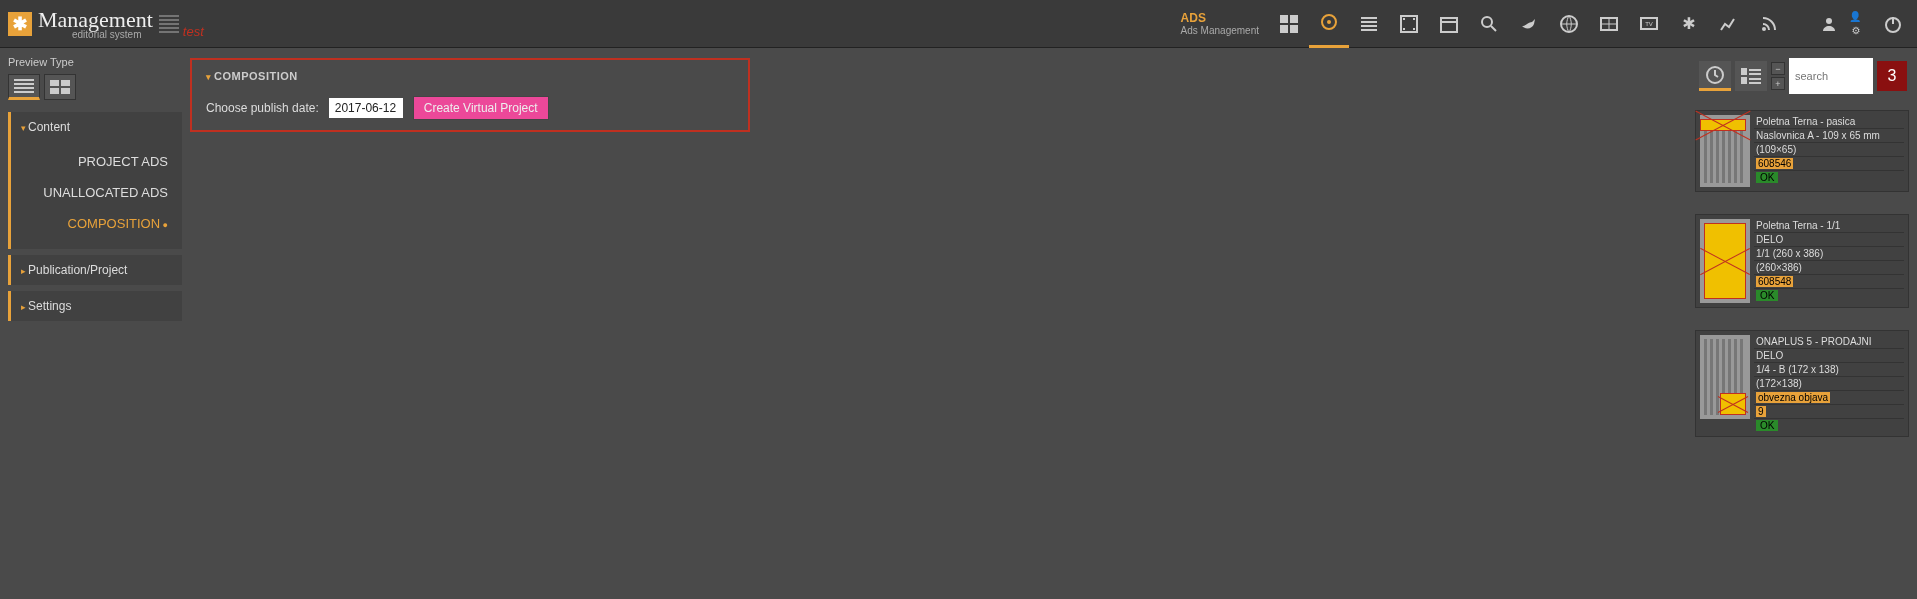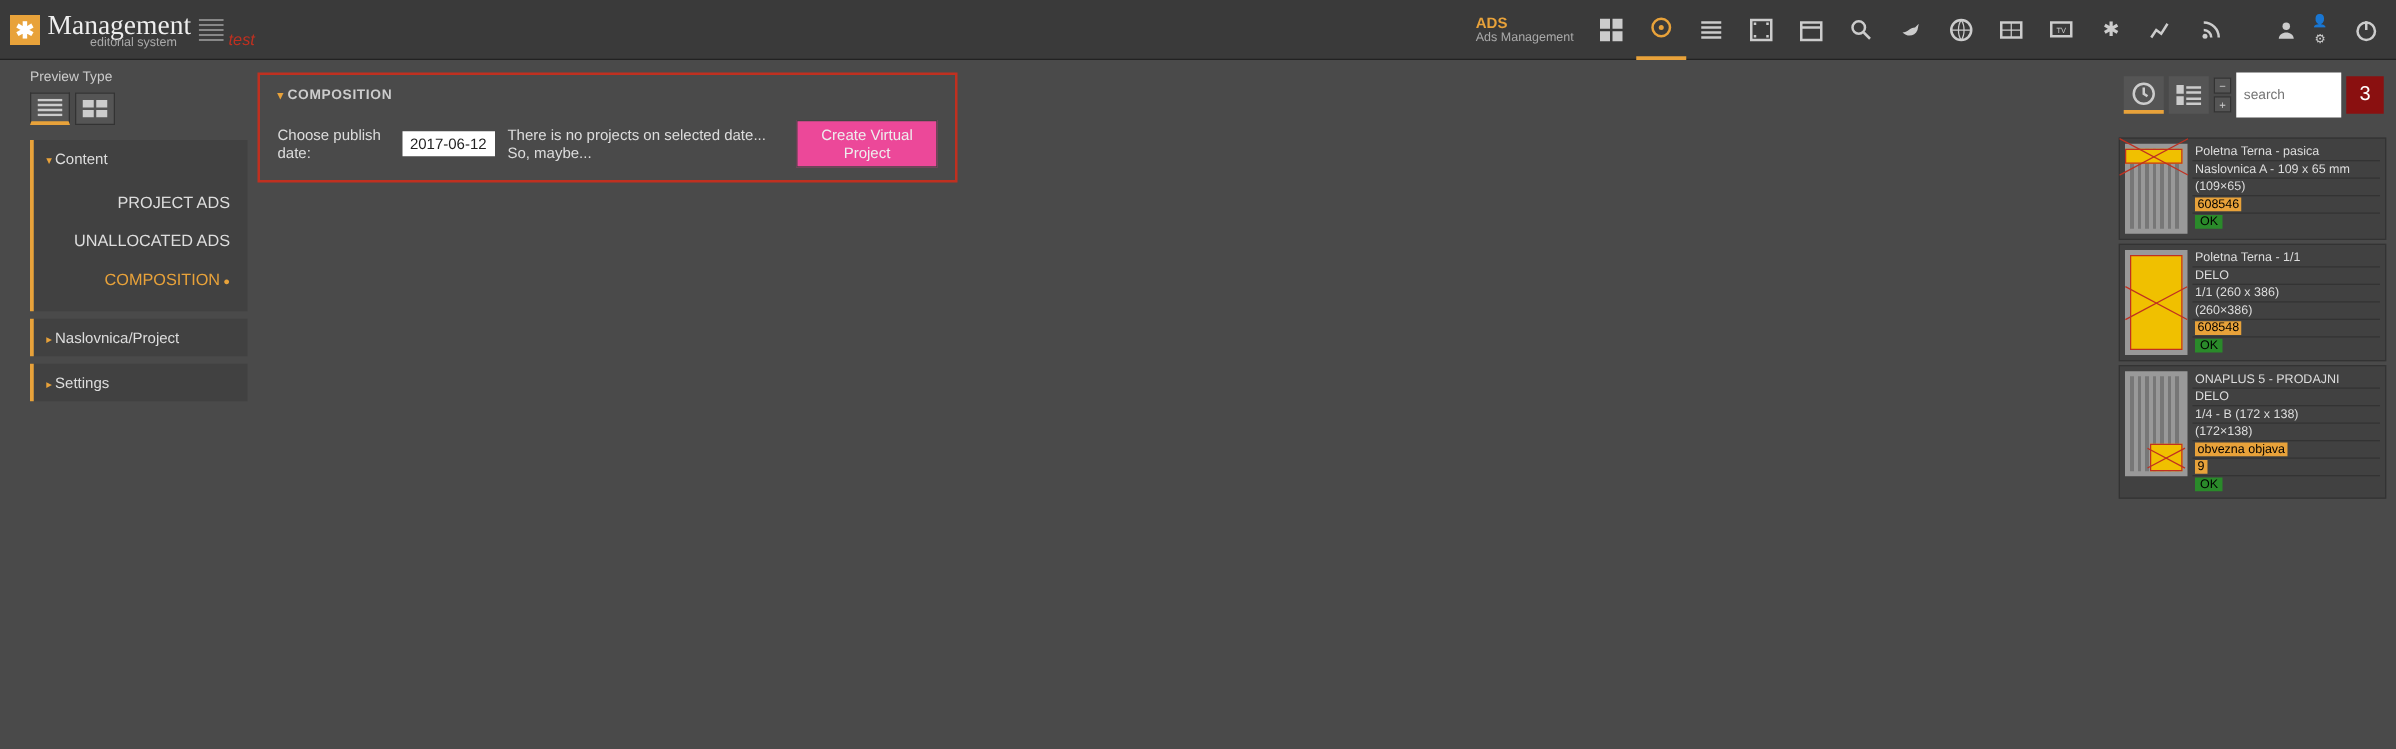--- a/index.html
+++ b/index.html
@@ -20,21 +20,21 @@
 .ads-sub { color: #aaa; font-size: 10px; }
 .tb-icons { display: flex; align-items: center; height: 100%; }
 .tb-btn { width: 40px; height: 48px; display: flex; align-items: center; justify-content: center; color: #ccc; cursor: pointer; }
 .tb-btn.active { border-bottom: 3px solid #e8a23a; color: #e8a23a; }
 .tb-btn svg { width: 20px; height: 20px; fill: currentColor; }
 .tb-stack { display: flex; flex-direction: column; justify-content: center; width: 20px; height: 48px; }
 .tb-stack div { width: 14px; height: 14px; display: flex; align-items: center; justify-content: center; font-size: 10px; color: #ccc; }
 .power { width: 48px; display: flex; align-items: center; justify-content: center; }
 
 
-.main { display: flex; height: calc(100% - 48px); margin-left: 16px; }
+.main { display: flex; height: calc(100% - 48px); }
 .left { width: 190px; padding: 8px; }
 .preview-label { font-size: 11px; color: #ccc; margin-bottom: 6px; }
 .preview-btns { display: flex; gap: 4px; margin-bottom: 12px; }
 .pv-btn { width: 32px; height: 26px; background: #555; border: 1px solid #333; display:flex;align-items:center;justify-content:center; }
 .pv-btn.active { border-bottom: 3px solid #e8a23a; }
 
 .accordion { background: #414141; border-left: 3px solid #e8a23a; margin-bottom: 6px; }
 .acc-head { padding: 8px 10px; color: #ddd; font-size: 12px; cursor: pointer; }
 .acc-head::before { content: "▸ "; color: #e8a23a; font-size: 9px; }
 .acc-head.open::before { content: "▾ "; }
@@ -56,21 +56,21 @@
 
 .right { width: 230px; padding: 10px 8px; position: relative; }
 .right-tools { position: absolute; top: 10px; right: 10px; display: flex; align-items: center; gap: 4px; }
 .rt-btn { width: 32px; height: 30px; background: #555; display:flex;align-items:center;justify-content:center; }
 .rt-btn.active { border-bottom: 3px solid #e8a23a; }
 .rt-updown { display:flex; flex-direction:column; gap:2px; }
 .rt-updown div { width:14px; height:13px; background:#555; border:1px solid #333; font-size:9px; display:flex;align-items:center;justify-content:center; }
 .search-in { width: 84px; height: 36px; background: #fff; border: none; padding: 2px 6px; font-size: 11px; }
 .count-box { width: 30px; height: 30px; background: #8a1010; color: #fff; display:flex;align-items:center;justify-content:center; font-size: 16px; }
 
-.cards { margin-top: 52px; display: flex; flex-direction: column; gap: 3px; }
+.cards { margin-top: 52px; display: flex; flex-direction: column; gap: 22px; }
 .card { border: 1px solid #333; background: #414141; display: flex; padding: 4px; gap: 4px; }
 .thumb { width: 50px; background: #999; position: relative; display:flex;align-items:flex-end;justify-content:center; flex-shrink:0; }
 .thumb-lines { position:absolute; inset:4px; background: repeating-linear-gradient(90deg,#777 0 3px,#999 3px 6px); }
 .thumb-ad { background: #f0c000; border: 1px solid #c03020; position: relative; z-index: 1; }
 .thumb-ad::before, .thumb-ad::after { content:""; position:absolute; background:#c03020; height:1px; width:141%; top:50%; left:-20%; }
 .thumb-ad::before { transform: rotate(28deg); }
 .thumb-ad::after { transform: rotate(-28deg); }
 .card-info { flex: 1; font-size: 10px; color: #ddd; display:flex; flex-direction:column; }
 .card-info div { border-bottom: 1px solid #333; padding: 1px 2px; }
 .id-tag { background: #e8a23a; color: #000; display: inline-block; padding: 0 2px; }
@@ -218,34 +218,33 @@
 
     <div class="accordion">
       <div class="acc-head open">Content</div>
       <div class="acc-body">
         <div class="menu-item">PROJECT ADS</div>
         <div class="menu-item">UNALLOCATED ADS</div>
         <div class="menu-item active">COMPOSITION</div>
       </div>
     </div>
     <div class="accordion">
-      <div class="acc-head">Naslovnica/Project</div>
+      <div class="acc-head">Publication/Project</div>
     </div>
     <div class="accordion">
       <div class="acc-head">Settings</div>
     </div>
   </div>
 
   <div class="middle">
     <div class="comp-box">
       <div class="comp-title">COMPOSITION</div>
       <div class="comp-row">
         <span>Choose publish date:</span>
         <input class="date-input" value="2017-06-12" style="">
-        <span>There is no projects on selected date... So, maybe...</span>
         <button class="cvp-btn">Create Virtual Project</button>
       </div>
     </div>
   </div>
 
   <div class="right">
     <div class="right-tools">
       <div class="rt-btn active">
           <svg width="20" height="20" viewBox="0 0 20 20">
             <circle cx="10" cy="10" r="8" fill="none" stroke="#ccc" stroke-width="2"></circle>

